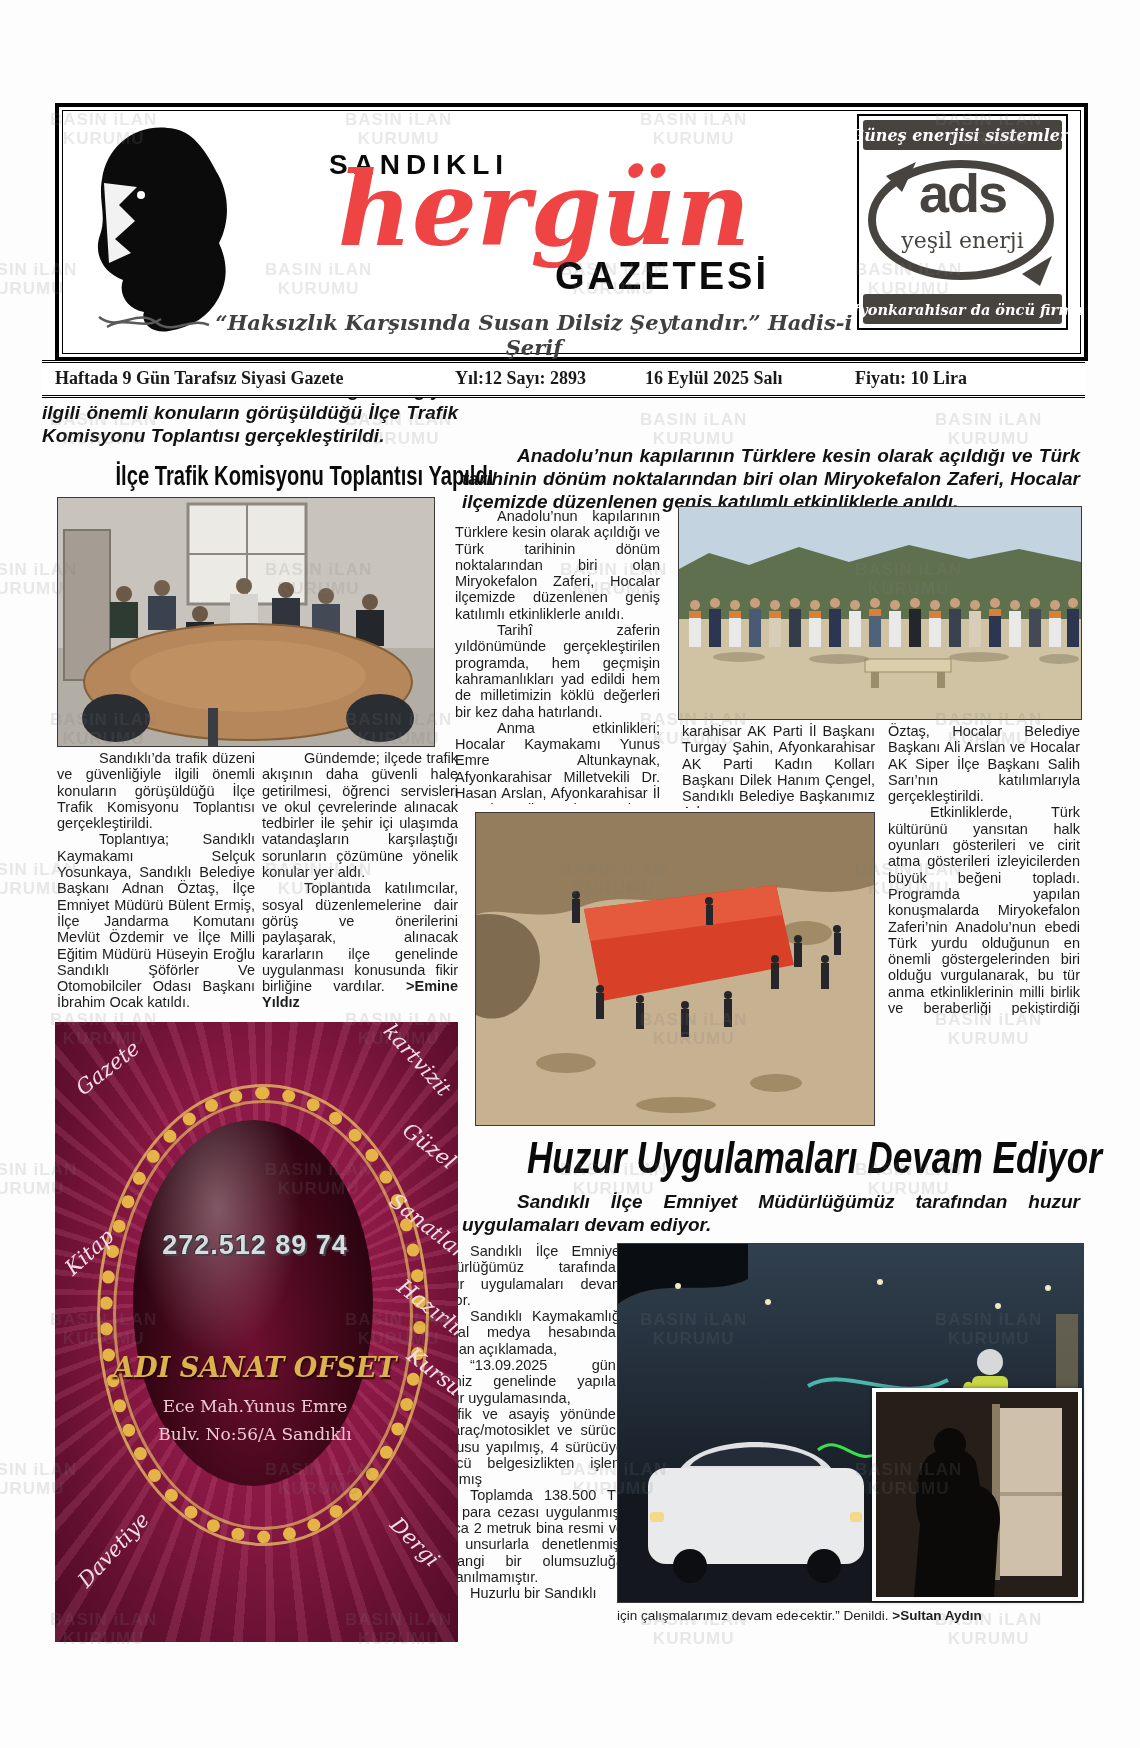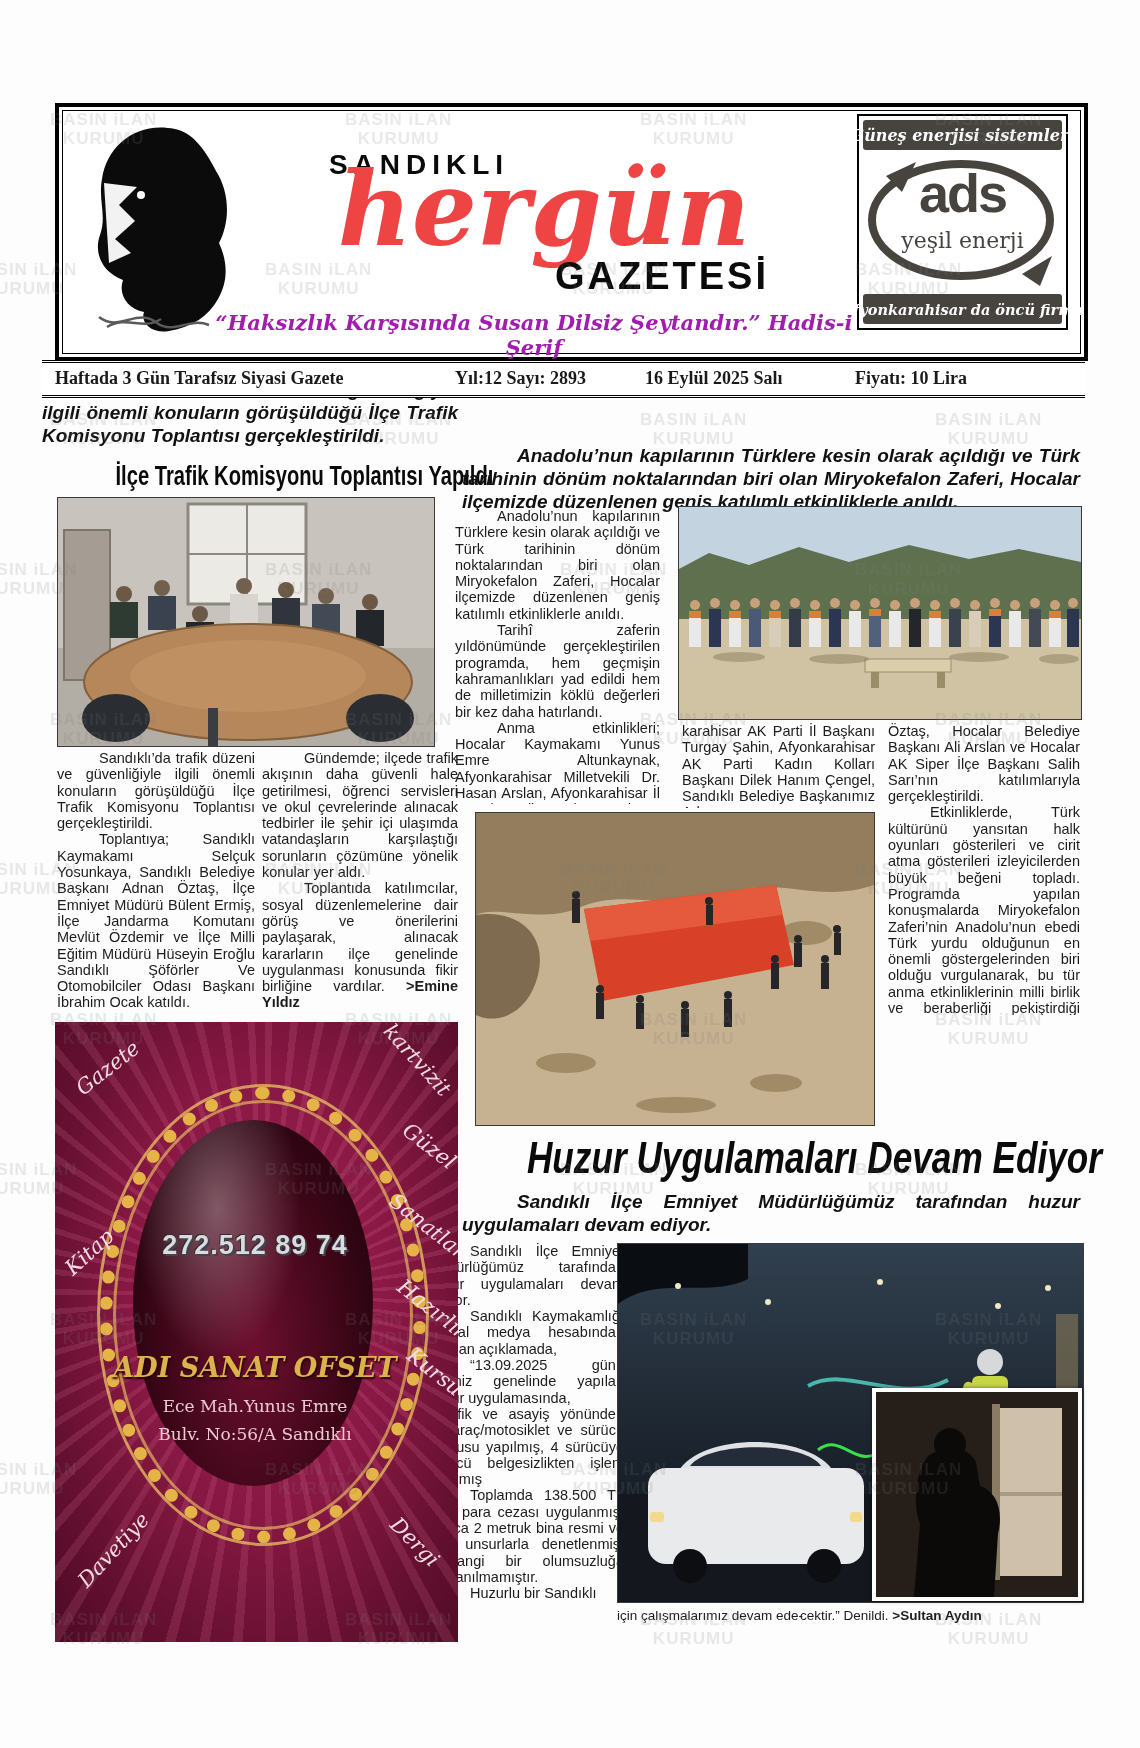--- a/index.html
+++ b/index.html
@@ -11,21 +11,21 @@
   .wm{position:absolute;font-weight:bold;font-size:17px;line-height:19px;text-align:center;
       color:rgba(125,125,125,0.17);letter-spacing:1px;white-space:pre;}
   
   .masthead{left:55px;top:103px;width:1025px;height:250px;border:4px solid #000;background:#fff;z-index:1;}
   .masthead-inner{position:absolute;inset:3px;border:1px solid #000;pointer-events:none;}
   .mast-city{font-weight:bold;font-size:28px;letter-spacing:6px;color:#0a0a0a;text-align:center;}
   .mast-name{font-family:"DejaVu Serif",serif;font-style:italic;font-weight:bold;font-size:102px;
              color:#ef4444;text-align:center;line-height:100px;}
   .mast-type{font-weight:900;font-size:38px;letter-spacing:3px;color:#0a0a0a;text-align:center;}
   .mast-tagline{font-family:"DejaVu Serif",serif;font-style:italic;font-weight:bold;font-size:21px;
-                color:#a21caf;text-align:center;}
+                color:#404040;text-align:center;}
   .adsbox{left:798px;top:7px;width:207px;height:212px;border:2px solid #000;background:#fff;}
   .ads-bar{position:absolute;left:4px;right:4px;height:30px;background:#474440;color:#fff;
            font-family:"DejaVu Serif",serif;font-style:italic;font-weight:bold;font-size:16px;
            display:flex;align-items:center;justify-content:center;border-radius:3px;white-space:nowrap;}
   .ads-word{position:absolute;width:100%;text-align:center;font-weight:900;font-size:54px;
             letter-spacing:-2px;color:#474440;line-height:50px;}
   .ads-sub{position:absolute;width:100%;text-align:center;font-family:"DejaVu Serif",serif;
            font-size:22px;color:#474440;}
   
   .infobar{left:42px;top:360px;width:1043px;height:32px;border-top:3px double #000;border-bottom:3px double #000;
@@ -92,21 +92,21 @@
         <polygon points="22,22 52,8 38,38" fill="#474440"></polygon>
         <polygon points="158,120 188,102 176,132" fill="#474440"></polygon>
       </svg>
       <div class="ads-word" style="top:52px;">ads</div>
       <div class="ads-sub" style="top:112px;">yeşil enerji</div>
       <div class="ads-bar" style="bottom:4px;font-size:14.5px;">Afyonkarahisar da öncü firma</div>
     </div>
   </div>
 
   <div class="abs infobar">
-    <span style="left:13px;">Haftada 3 Gün Tarafsız Siyasi Gazete</span>
+    <span style="left:13px;">Haftada 9 Gün Tarafsız Siyasi Gazete</span>
     <span style="left:413px;">Yıl:12 Sayı: 2893</span>
     <span style="left:603px;">16 Eylül 2025 Salı</span>
     <span style="left:813px;">Fiyatı: 10 Lira</span>
   </div>
 
   <div class="abs lede" style="left:42px;top:378px;width:416px;">Sandıklı’da trafik düzeni ve güvenliğiyle ilgili önemli konuların görüşüldüğü İlçe Trafik Komisyonu Toplantısı gerçekleştirildi.</div>
 
   <div class="abs headline" style="left:42px;top:460px;width:400px;font-size:28px;">
     <span class="cond" style="transform:scaleX(.72);">İlçe Trafik Komisyonu Toplantısı Yapıldı</span>
   </div>

